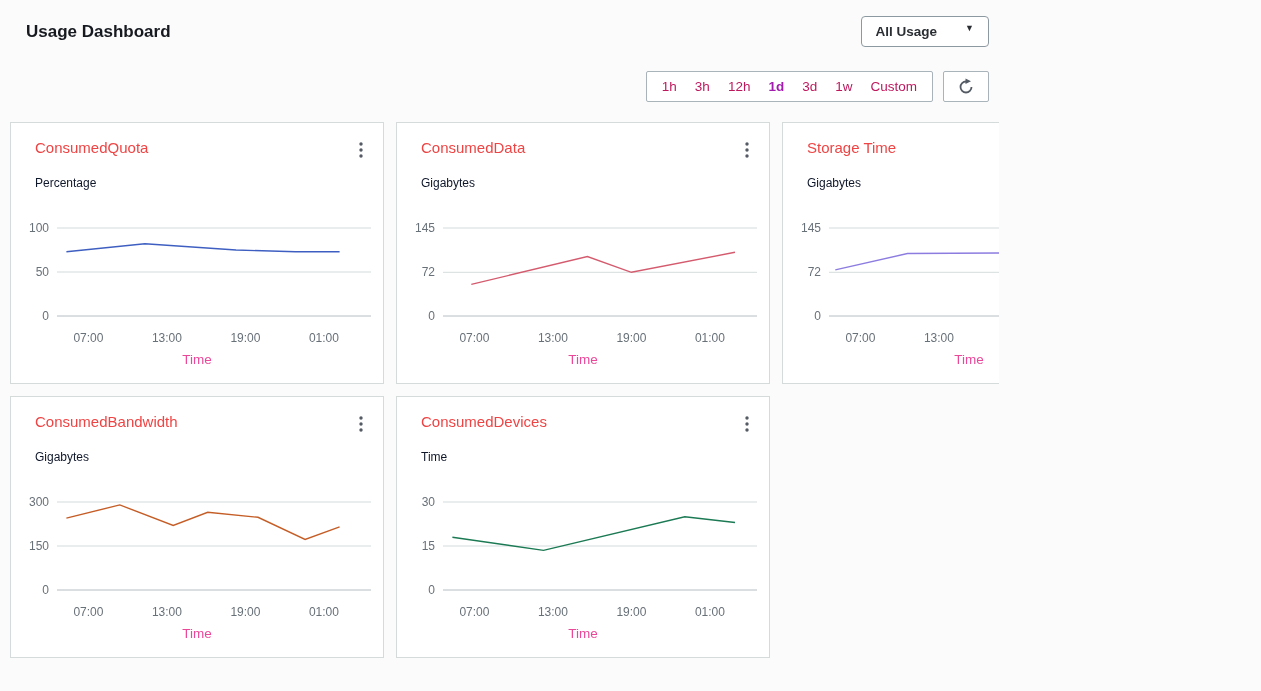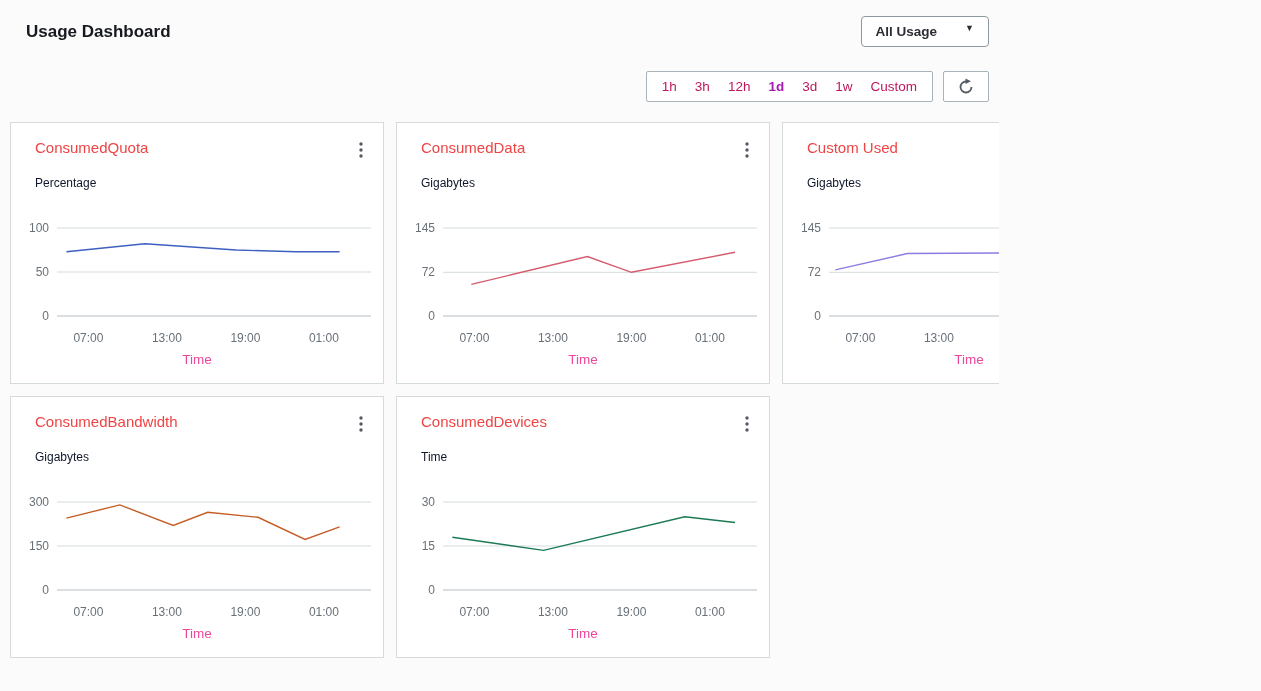--- a/index.html
+++ b/index.html
@@ -124,21 +124,21 @@
           <text x="155.89999999999998" y="128" text-anchor="middle" fill="#687078" font-size="12">13:00</text>
           <text x="234.4" y="128" text-anchor="middle" fill="#687078" font-size="12">19:00</text>
           <text x="312.9" y="128" text-anchor="middle" fill="#687078" font-size="12">01:00</text>
           <polyline points="74.3,70.4 190.4,42.5 234.4,58.3 338.0,38.3" fill="none" stroke="#d45b6e" stroke-width="1.4"></polyline>
         </svg>
       <div class="xlabel">Time</div>
     </div>
 
     <div class="card">
       <div class="card-head">
-        <span class="card-title">Custom Used</span>
+        <span class="card-title">Storage Time</span>
         <span class="kebab">
           <svg width="4" height="16" viewBox="0 0 4 16">
               <circle cx="2" cy="2" r="1.7" fill="#545b64"></circle>
               <circle cx="2" cy="8" r="1.7" fill="#545b64"></circle>
               <circle cx="2" cy="14" r="1.7" fill="#545b64"></circle>
             </svg>
         </span>
       </div>
       <div class="unit">Gigabytes</div>
       <svg class="plot" width="372" height="132" viewBox="0 0 372 132">

